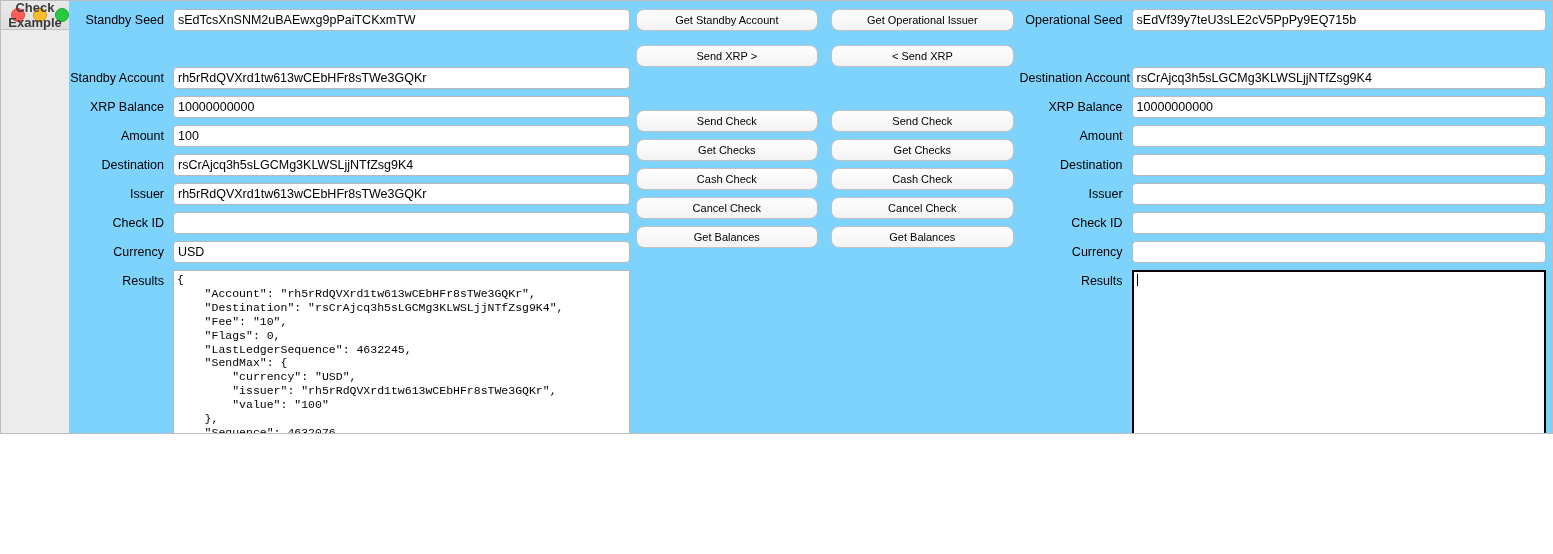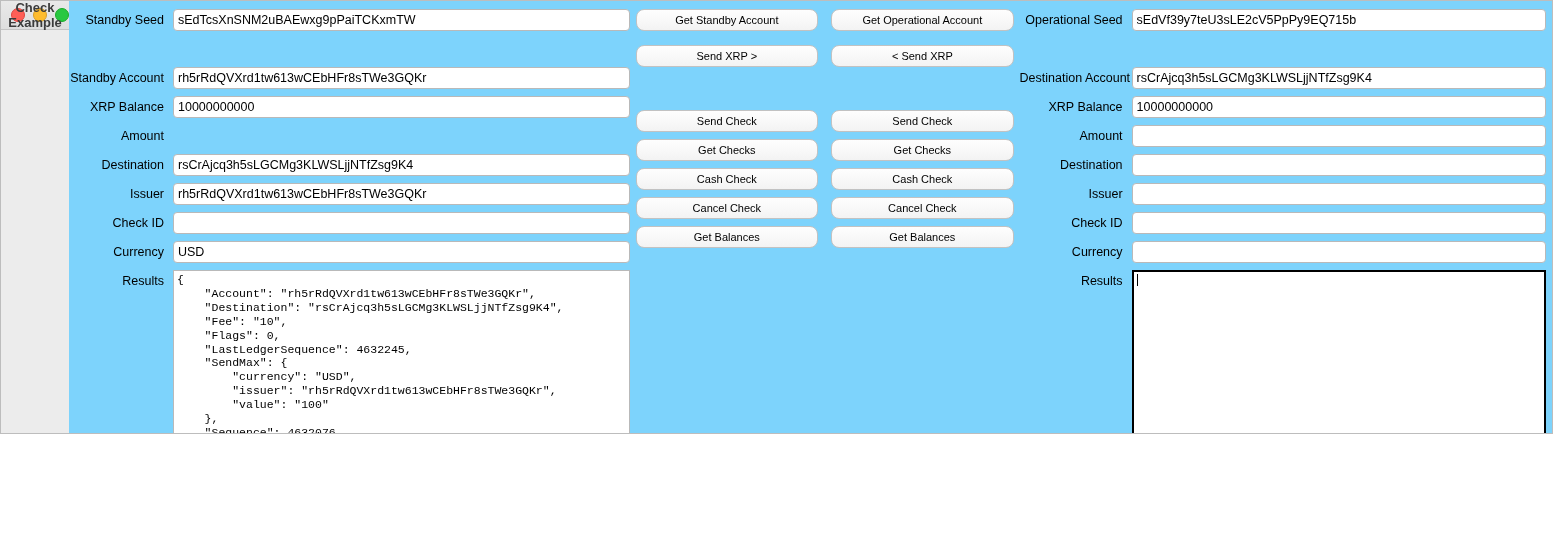--- a/index.html
+++ b/index.html
@@ -204,20 +204,21 @@
         <input class="fld" type="text" value="rh5rRdQVXrd1tw613wCEbHFr8sTWe3GQKr" style="">
       </div>
 
       <div class="row">
         <div class="lbl">XRP Balance</div>
         <input class="fld" type="text" value="10000000000" style="">
       </div>
 
       <div class="row">
         <div class="lbl">Amount</div>
+        <input class="fld" type="text" value="100" style="">
       </div>
 
       <div class="row">
         <div class="lbl">Destination</div>
         <input class="fld" type="text" value="rsCrAjcq3h5sLGCMg3KLWSLjjNTfZsg9K4" style="">
       </div>
 
       <div class="row">
         <div class="lbl">Issuer</div>
         <input class="fld" type="text" value="rh5rRdQVXrd1tw613wCEbHFr8sTWe3GQKr" style="">
@@ -256,21 +257,21 @@
     "ctid": "C046AEA300000002",
     "date": 762482160,</div>
       </div>
 
     </div>
 
     <div class="col-mid">
 
       <div class="btn-row">
         <div class="btn">Get Standby Account</div>
-        <div class="btn">Get Operational Account</div>
+        <div class="btn">Get Operational Issuer</div>
       </div>
 
       <div class="btn-row">
       </div>
 
       <div class="btn-row">
         <div class="btn">Send XRP &gt;</div>
         <div class="btn">&lt; Send XRP</div>
       </div>
 

